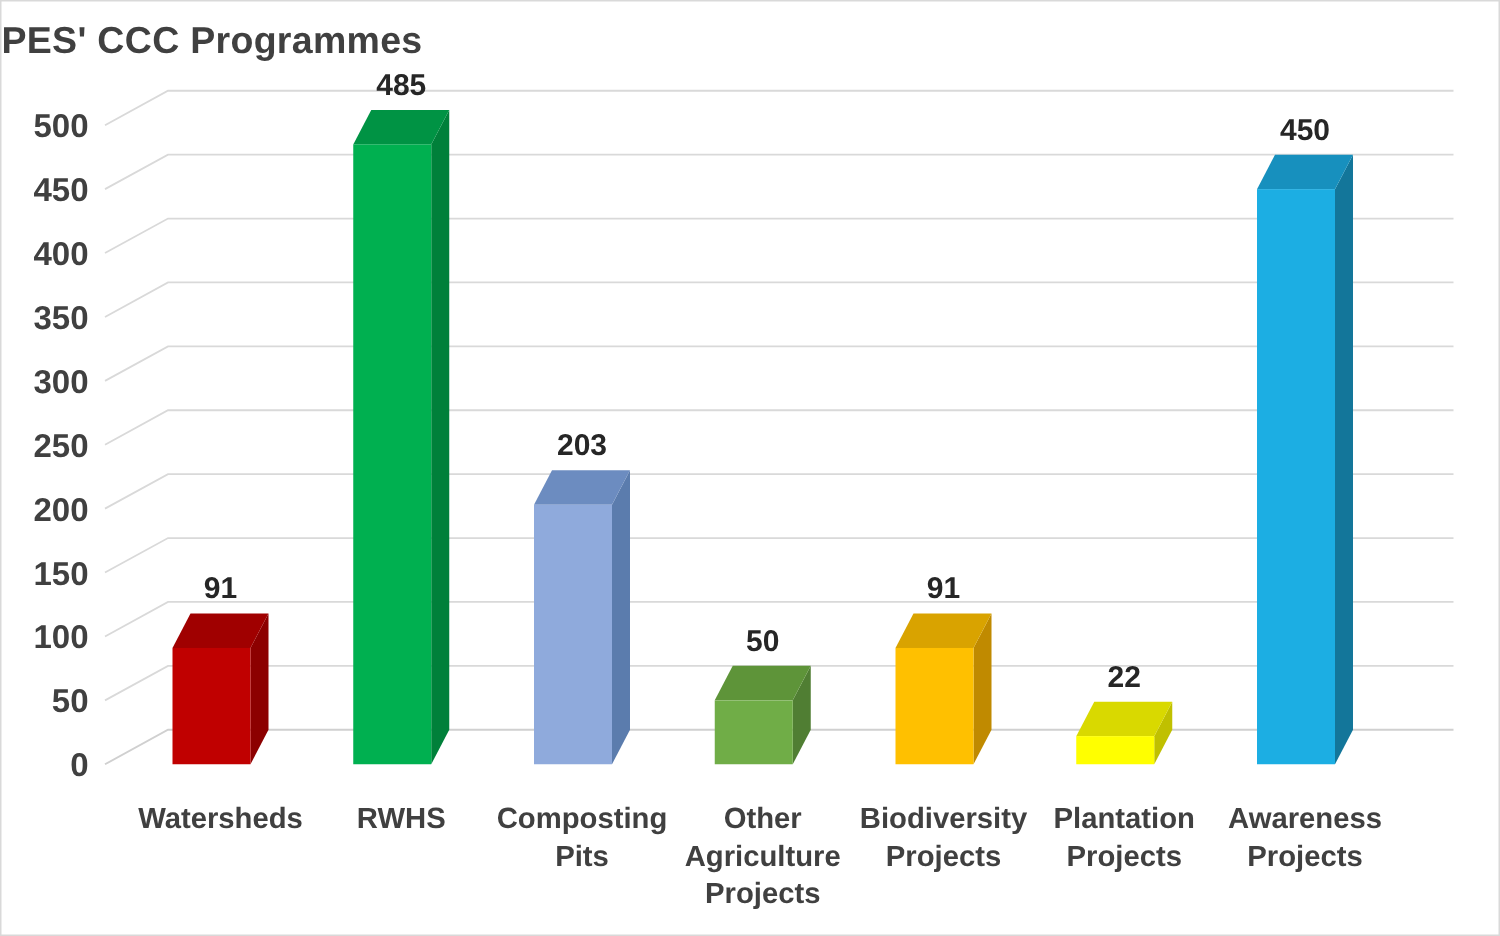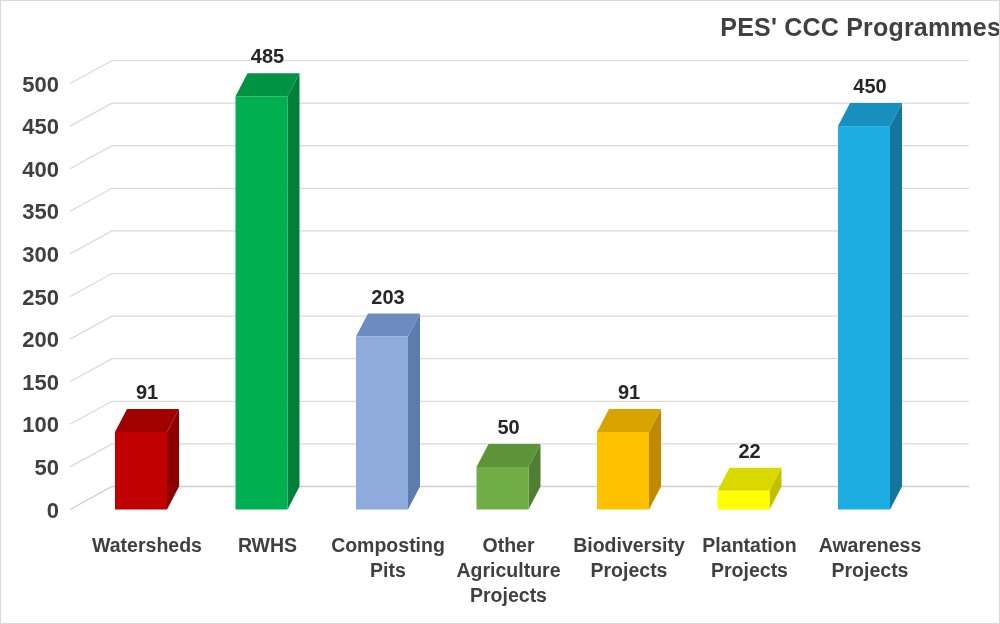--- a/index.html
+++ b/index.html
@@ -17,21 +17,21 @@
     background: #ffffff;
     border: 1px solid #d9d9d9;
     box-sizing: border-box;
     overflow: hidden;
   }
   #chart-title {
     position: absolute;
     top: 12px;
     left: 0;
     width: 1000px;
-    text-align: right;
+    text-align: left;
     font-size: 25px;
     font-weight: bold;
     color: #404040;
     letter-spacing: 0.2px;
   }
   svg#plot {
     position: absolute;
     top: 0;
     left: 0;
   }

